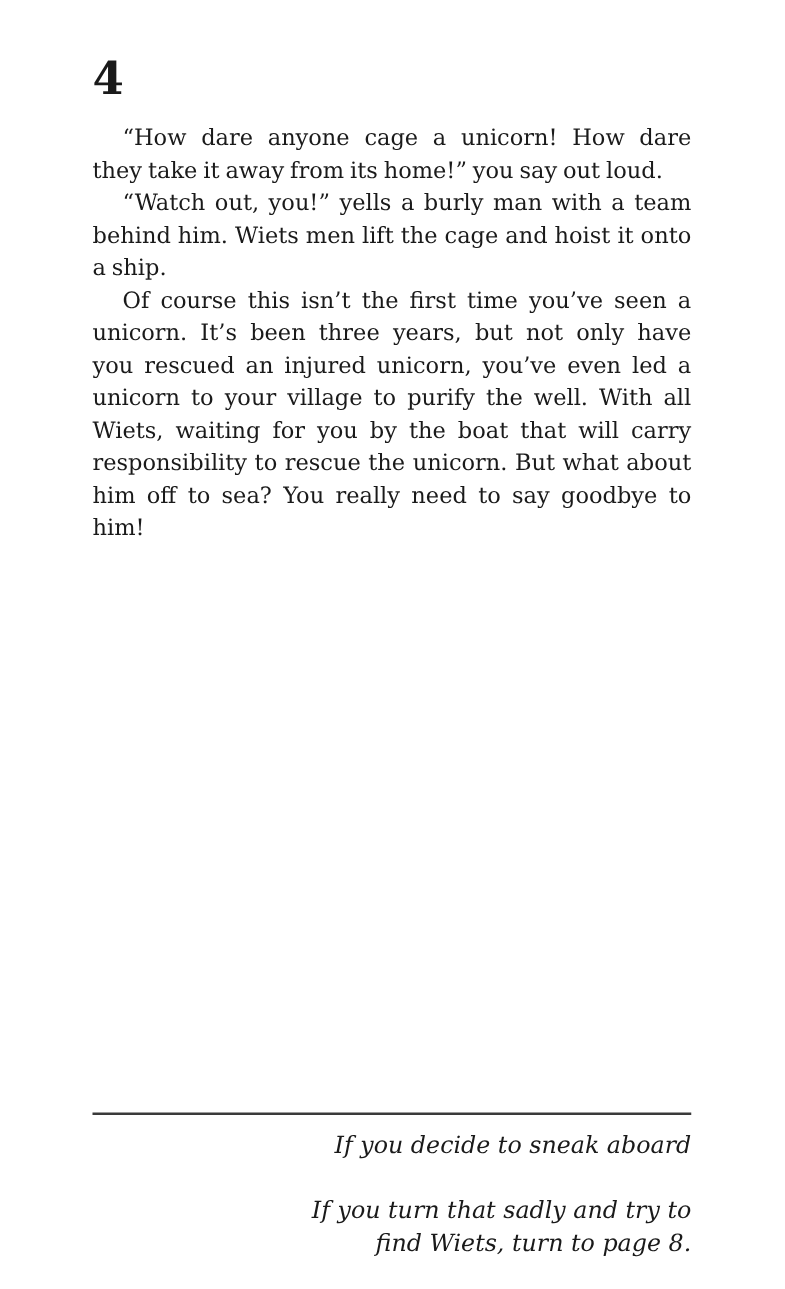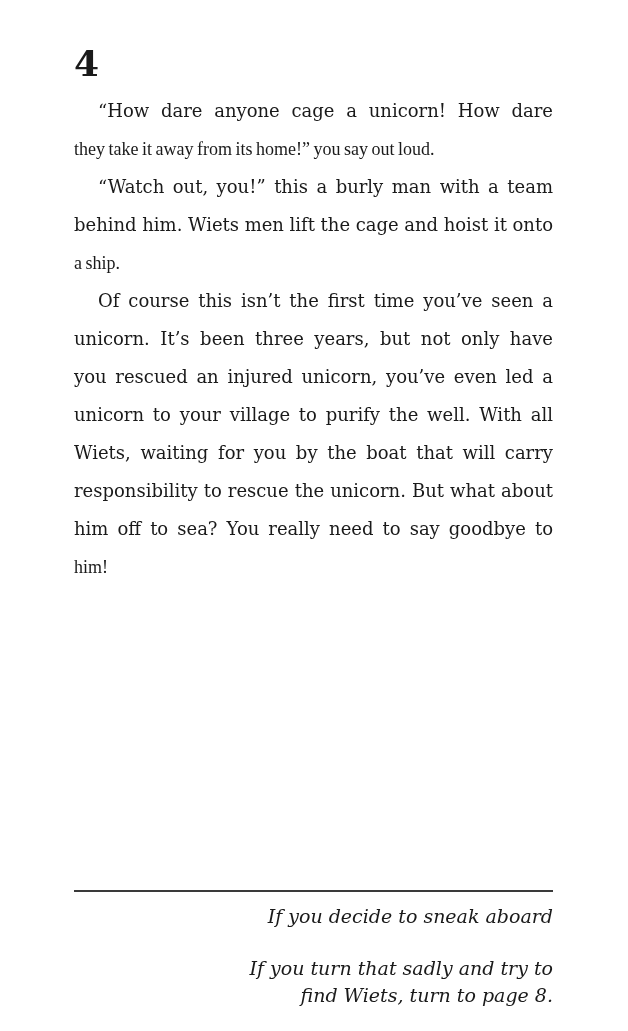--- a/index.html
+++ b/index.html
@@ -31,28 +31,26 @@
   }
   .paragraphs {
     font-size: 18px;
   }
   .line {
     line-height: 26px;
     text-align: justify;
     text-align-last: justify;
     word-spacing: -1px;
     white-space: normal;
-    margin-top: 12px;
   }
   .line.first {
     text-indent: 24px;
   }
   .line.last {
     text-align-last: left;
-    font-family: Liberation Serif, serif;
   }
   .footer {
     position: absolute;
     left: 74px;
     top: 890px;
     width: 479px;
   }
   .divider {
     border: none;
     border-top: 2px solid #3a3a3a;
@@ -74,21 +72,21 @@
 
 <div class="page">
   <div class="content">
     <div class="page-number">4</div>
     <div class="paragraphs">
         <div class="paragraph">
           <div class="line first">“How dare anyone cage a unicorn! How dare</div>
           <div class="line last">they take it away from its home!” you say out loud.</div>
         </div>
         <div class="paragraph">
-          <div class="line first">“Watch out, you!” this a burly man with a team</div>
+          <div class="line first">“Watch out, you!” yells a burly man with a team</div>
           <div class="line">behind him. Wiets men lift the cage and hoist it onto</div>
           <div class="line last">a ship.</div>
         </div>
         <div class="paragraph">
           <div class="line first">Of course this isn’t the first time you’ve seen a</div>
           <div class="line">unicorn. It’s been three years, but not only have</div>
           <div class="line">you rescued an injured unicorn, you’ve even led a</div>
           <div class="line">unicorn to your village to purify the well. With all</div>
           <div class="line">Wiets, waiting for you by the boat that will carry</div>
           <div class="line">responsibility to rescue the unicorn. But what about</div>

